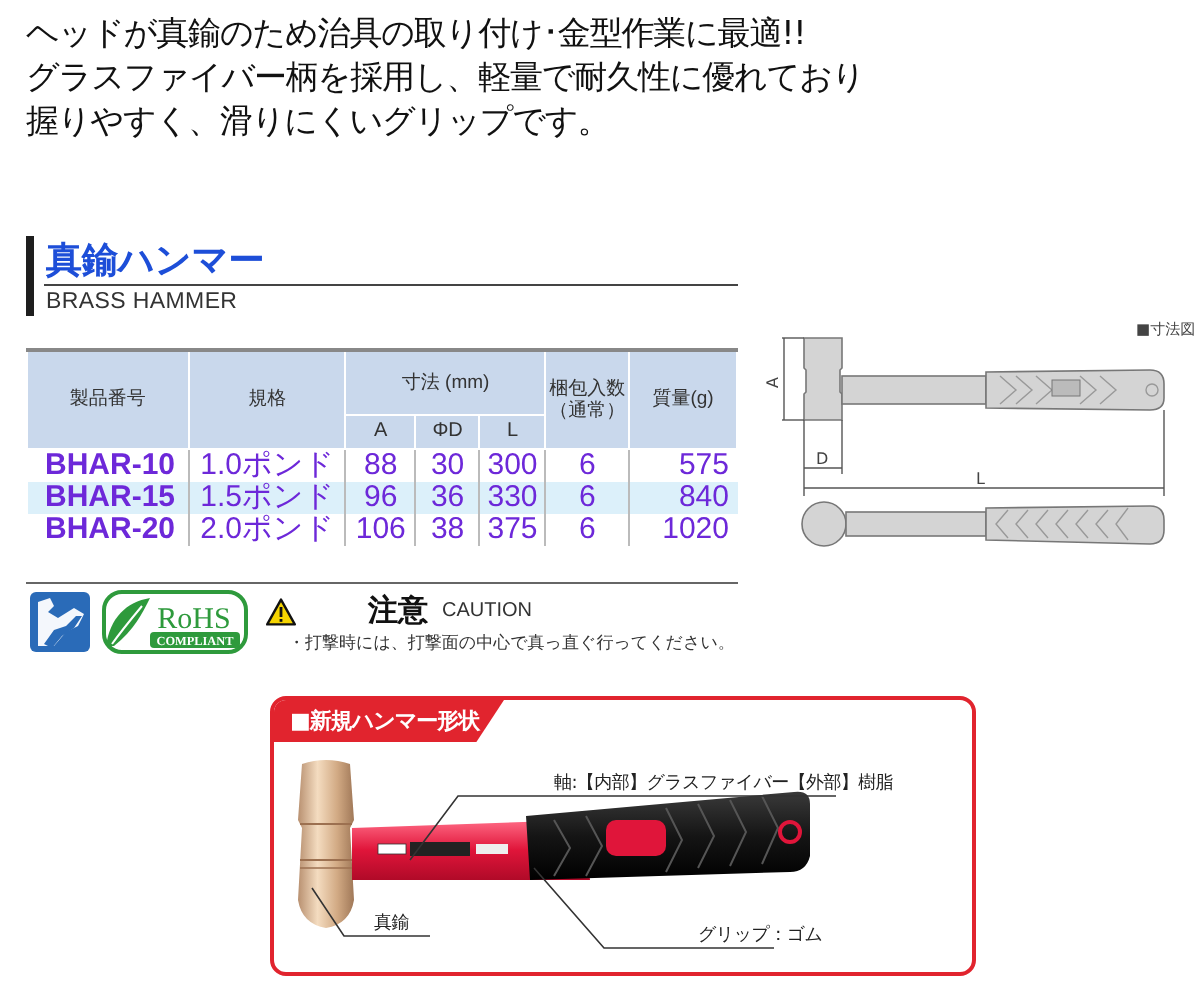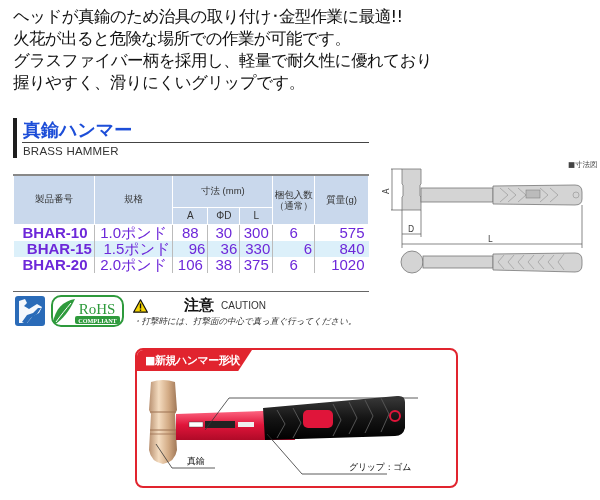--- a/index.html
+++ b/index.html
@@ -16,46 +16,45 @@
   .title-en { position: absolute; left: 10px; top: 27px; font-size: 11.5px; color: #333; font-family: "Liberation Sans", sans-serif; letter-spacing: 0.2px; text-align: center; }
   .title-rule2 { position: absolute; left: 0px; top: 56px; width: 356px; height: 2px; background: #888; }
 
   table.spec { position: absolute; left: 13px; top: 176px; width: 356px; border-collapse: collapse; font-family: "Liberation Sans", sans-serif; }
   table.spec th { background: #c9d8ec; color: #333; font-weight: normal; font-size: 9.5px; border: 1px solid #ffffff; border-top: none; text-align: center; }
   table.spec th.h1 { height: 31px; }
   table.spec th.h2 { height: 17px; font-size: 10px; }
   table.spec td { font-size: 15px; text-align: center; height: 16px; line-height: 16px; border-left: 1px solid #bbb; padding: 0 2px; color: #6d28d9; }
   table.spec td:first-child { border-left: none; font-weight: bold; text-align: left; padding-left: 9px; }
   table.spec td.num { text-align: right; padding-right: 4px; }
-  table.spec tr.alt td { background: #dcf0fa; text-align: right; }
+  table.spec tr.alt td { background: #dcf0fa; }
   .table-bottom { position: absolute; left: 13px; top: 291px; width: 356px; height: 1px; background: #666; }
 
   .icon-tool { position: absolute; left: 15px; top: 296px; width: 30px; height: 30px; background: #2a6bb8; border-radius: 3px; }
   .icon-rohs { position: absolute; left: 51px; top: 295px; width: 73px; height: 32px; }
   .caution { position: absolute; left: 133px; top: 296px; }
   .caution-title { display: flex; align-items: center; gap: 4px; }
   .caution-title .jp { font-size: 15px; font-weight: bold; color: #111; margin-left: 32px; }
   .caution-title .en { font-size: 10px; color: #333; font-family: "Liberation Sans", sans-serif; margin-left: 3px; }
-  .caution-text { position: absolute; left: 133px; top: 316px; font-size: 8.5px; color: #333; white-space: nowrap; font-style: italic; }
+  .caution-text { position: absolute; left: 144px; top: 316px; font-size: 8.5px; color: #333; white-space: nowrap; }
 
   .diagram { position: absolute; left: 380px; top: 150px; width: 220px; height: 140px; }
   .diagram-label { position: absolute; left: 549px; top: 160px; font-size: 7.5px; color: #444; padding-left: 19px; }
 
-  .feature-box { position: absolute; left: 135px; top: 348px; width: 323px; height: 140px; border: 2px solid #e1242e; border-radius: 8px; overflow: hidden; background: #fff; padding-left: 39px; }
+  .feature-box { position: absolute; left: 135px; top: 348px; width: 353px; height: 140px; border: 2px solid #e1242e; border-radius: 8px; overflow: hidden; background: #fff; padding-left: 39px; }
   .feature-tab { position: absolute; left: 0; top: 0; height: 21px; width: 115px; background: #e1242e; clip-path: polygon(0 0, 100% 0, 88% 100%, 0 100%); }
   .feature-tab-text { position: absolute; left: 8px; top: 3px; font-size: 11px; color: #fff; font-weight: bold; white-space: nowrap; letter-spacing: -0.5px; }
   .callout { position: absolute; font-size: 9px; color: #222; white-space: nowrap; letter-spacing: -0.3px; }
   .hammer-svg { position: absolute; left: 0; top: 0; width: 323px; height: 140px; }
 </style>
 </head>
 <body>
 
 <div class="intro">
   <p>ヘッドが真鍮のため治具の取り付け･金型作業に最適!!</p>
-  <p>火花が出ると危険な場所での作業が可能です。</p>
   <p>グラスファイバー柄を採用し、軽量で耐久性に優れており</p>
   <p>握りやすく、滑りにくいグリップです。</p>
 </div>
 
 <div class="title-block">
   <div class="title-bar"></div>
   <div class="title-jp">真鍮ハンマー</div>
   <div class="title-rule"></div>
   <div class="title-en">BRASS HAMMER</div>
   <div class="title-rule2"></div>
@@ -234,15 +233,16 @@
       <path d="M140 60 L148 74 L140 88 M156 58 L164 73 L156 88 M196 54 L204 70 L196 86 M212 52 L220 68 L212 84 M228 50 L236 66 L228 83 M244 48 L252 64 L244 82"></path>
     </g>
     <rect x="166" y="60" width="30" height="18" rx="5" fill="#e0153a"></rect>
     <circle cx="258" cy="66" r="5" fill="none" stroke="#e0153a" stroke-width="2"></circle>
 
     <path d="M281 48 L92 48 L68 80" stroke="#333" stroke-width="0.8" fill="none"></path>
     <path d="M19 94 L35 118 L78 118" stroke="#333" stroke-width="0.8" fill="none"></path>
     <path d="M130 84 L165 124 L250 124" stroke="#333" stroke-width="0.8" fill="none"></path>
   </svg>
 
+  <div class="callout" style="left:140px; top:35px;">軸:【内部】グラスファイバー【外部】樹脂</div>
   <div class="callout" style="left:50px; top:105px;">真鍮</div>
   <div class="callout" style="left:212px; top:111px;">グリップ：ゴム</div>
 </div>
 
 </body></html>

